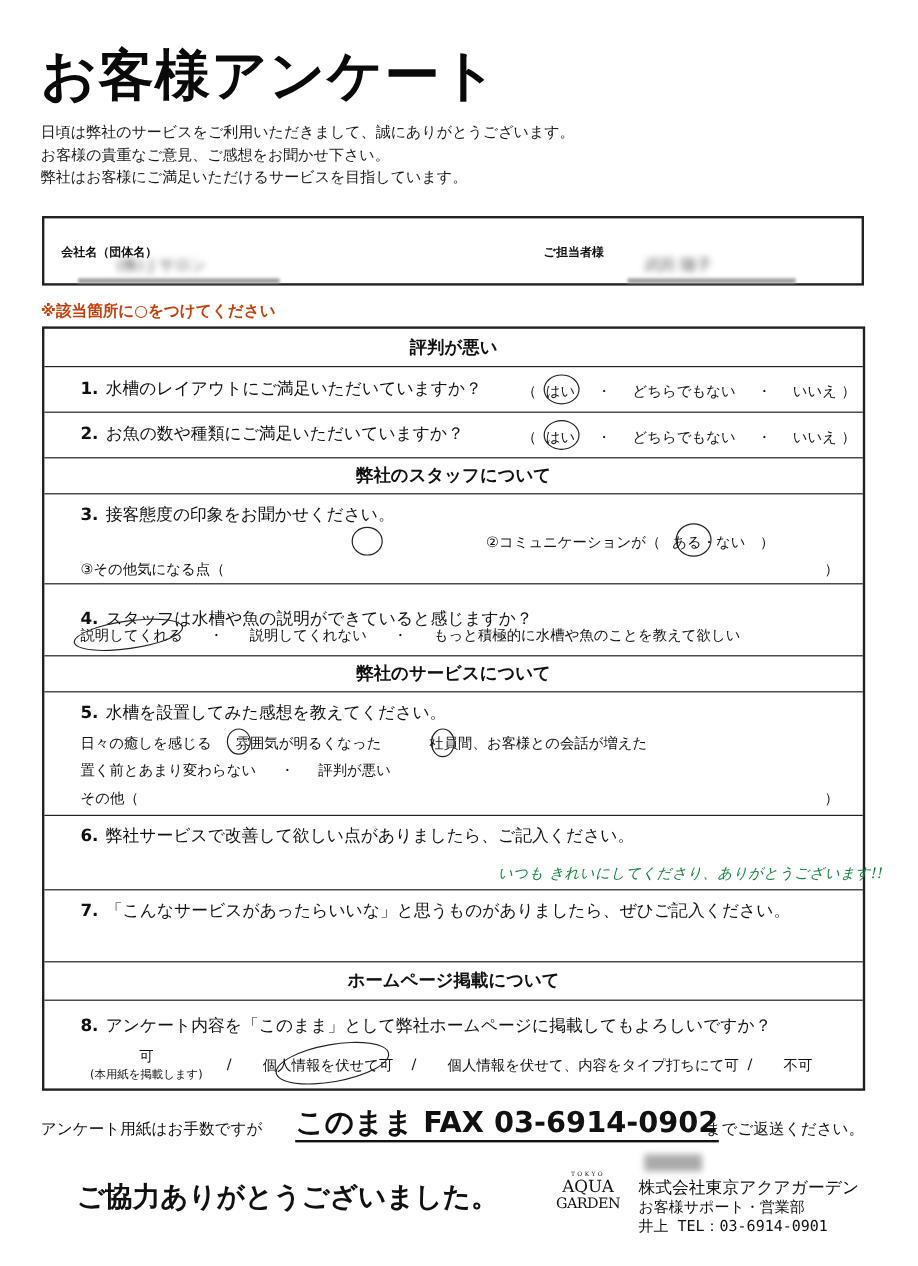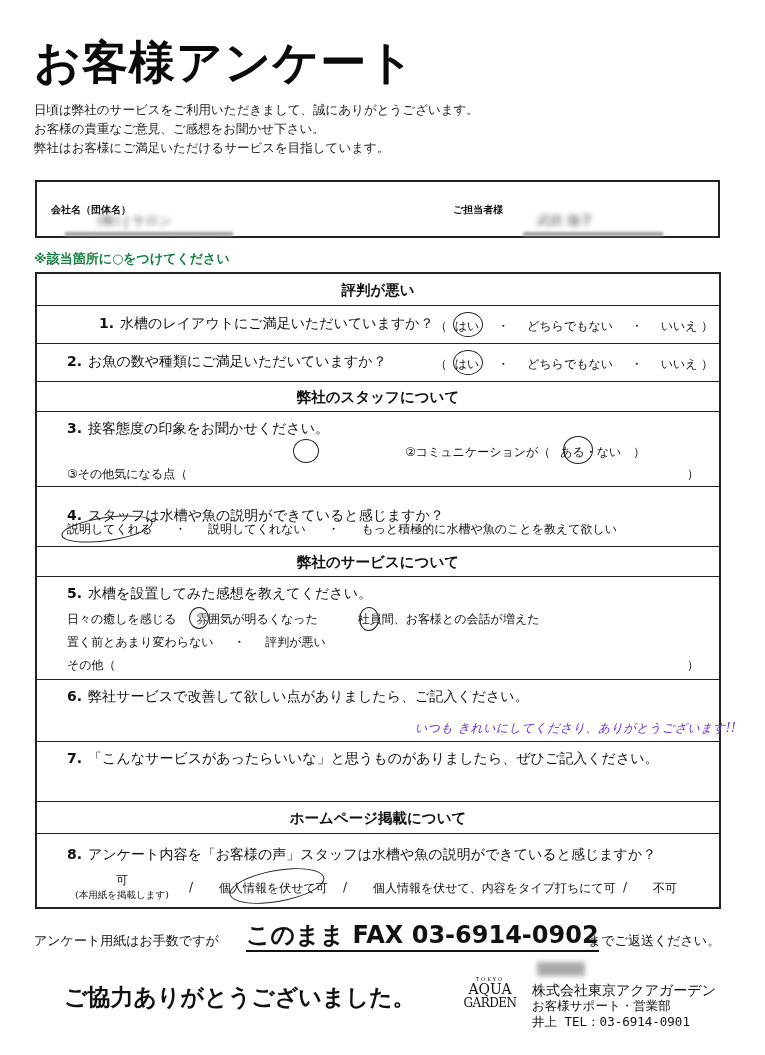--- a/index.html
+++ b/index.html
@@ -10,32 +10,32 @@
   .intro { position: absolute; left: 34px; top: 100px; font-size: 12.5px; line-height: 19px; color: #1a1a1a; }
   .intro div { white-space: nowrap; }
 
   .name-box { position: absolute; left: 35px; top: 180px; width: 685px; height: 58px; border: 2px solid #222; }
   .name-box .lbl { position: absolute; top: 21px; font-size: 10px; font-weight: bold; }
   .name-box .company-lbl { left: 14px; }
   .name-box .person-lbl { left: 416px; }
   .blur { position: absolute; height: 20px; filter: blur(2.5px); font-size: 13px; color: #555; white-space: nowrap; }
   .blur-line { position: absolute; height: 4px; background: #9a9a9a; filter: blur(1.5px); }
 
-  .note { position: absolute; left: 34px; top: 250px; font-size: 13px; font-weight: bold; color: #15803d; }
+  .note { position: absolute; left: 34px; top: 250px; font-size: 13px; font-weight: bold; color: #c2410c; }
 
   .form { position: absolute; left: 35px; top: 272px; width: 686px; height: 637px; border: 2px solid #222; }
   .row { position: absolute; left: 0; width: 100%; border-bottom: 1.6px solid #222; }
   .row:last-child { border-bottom: none; }
   .sec-head { text-align: center; font-weight: bold; font-size: 14.5px; }
   .q { position: absolute; left: 30px; font-size: 14px; white-space: nowrap; }
   .q .num { font-weight: bold; margin-right: 6px; }
   .opts { position: absolute; font-size: 12px; white-space: nowrap; }
   .sub { position: absolute; left: 30px; font-size: 12px; white-space: nowrap; }
   .circle { position: absolute; border: 1.4px solid #222; border-radius: 50%; }
-  .hand { position: absolute; font-family: "DejaVu Serif", serif; font-style: italic; font-size: 12px; color: #6d28d9; white-space: nowrap; letter-spacing: 0.5px; }
+  .hand { position: absolute; font-family: "DejaVu Serif", serif; font-style: italic; font-size: 12px; color: #15803d; white-space: nowrap; letter-spacing: 0.5px; }
 
   .fax-line { position: absolute; left: 34px; top: 920px; width: 700px; height: 36px; white-space: nowrap; }
   .fax-pre { position: absolute; left: 0; top: 12px; font-size: 13px; }
   .fax-main { position: absolute; left: 212px; top: 0; font-size: 24px; font-weight: bold; border-bottom: 2px solid #111; line-height: 30px; }
   .fax-post { position: absolute; left: 554px; top: 12px; font-size: 13px; }
 
   .thanks { position: absolute; left: 64px; top: 982px; font-size: 23px; font-weight: bold; white-space: nowrap; }
   .logo { position: absolute; left: 462px; top: 970px; width: 56px; height: 62px; text-align: center; font-family: "DejaVu Serif", serif; }
   .logo .tokyo { font-size: 5px; letter-spacing: 2px; display: block; margin-top: 6px; }
   .logo .aqua { font-size: 14px; display: block; line-height: 14px; }
@@ -66,21 +66,21 @@
 
 <div class="note">※該当箇所に○をつけてください</div>
 
 <div class="form">
 
   <div class="row sec-head" style="top:0; height:32px; line-height:32px;">
     <span>評判が悪い</span>
   </div>
 
   <div class="row" style="top:32px; height:38px;">
-    <div class="q" style="top:9px;margin-left:32px;">
+    <div class="q" style="top:9px;">
       <span class="num">1.</span><span>水槽のレイアウトにご満足いただいていますか？</span>
     </div>
     <div class="opts" style="left:398px; top:12px;">
       <span>（</span>
       <span style="margin-left:4px;">はい</span>
       <span style="margin:0 14px;">・</span>
       <span>どちらでもない</span>
       <span style="margin:0 14px;">・</span>
       <span>いいえ</span>
       <span>）</span>
@@ -176,21 +176,21 @@
       <span class="num">7.</span><span>「こんなサービスがあったらいいな」と思うものがありましたら、ぜひご記入ください。</span>
     </div>
   </div>
 
   <div class="row sec-head" style="top:528px; height:32px; line-height:32px;">
     <span>ホームページ掲載について</span>
   </div>
 
   <div class="row" style="top:560px; height:75px;">
     <div class="q" style="top:12px;">
-      <span class="num">8.</span><span>アンケート内容を「お客様の声」スタッフは水槽や魚の説明ができていると感じますか？</span>
+      <span class="num">8.</span><span>アンケート内容を「このまま」として弊社ホームページに掲載してもよろしいですか？</span>
     </div>
     <div style="position:absolute; left:30px; top:38px; width:110px; text-align:center;">
       <div style="font-size:12px;">可</div>
       <div style="font-size:9.5px; white-space:nowrap;">(本用紙を掲載します)</div>
     </div>
     <div class="sub" style="left:152px; top:46px;">/</div>
     <div class="sub" style="left:182px; top:46px;">個人情報を伏せて可</div>
     <div class="circle" style="left:192px; top:36px; width:96px; height:32px; transform:rotate(-10deg);"></div>
     <div class="sub" style="left:306px; top:46px;">/</div>
     <div class="sub" style="left:336px; top:46px;">個人情報を伏せて、内容をタイプ打ちにて可</div>

